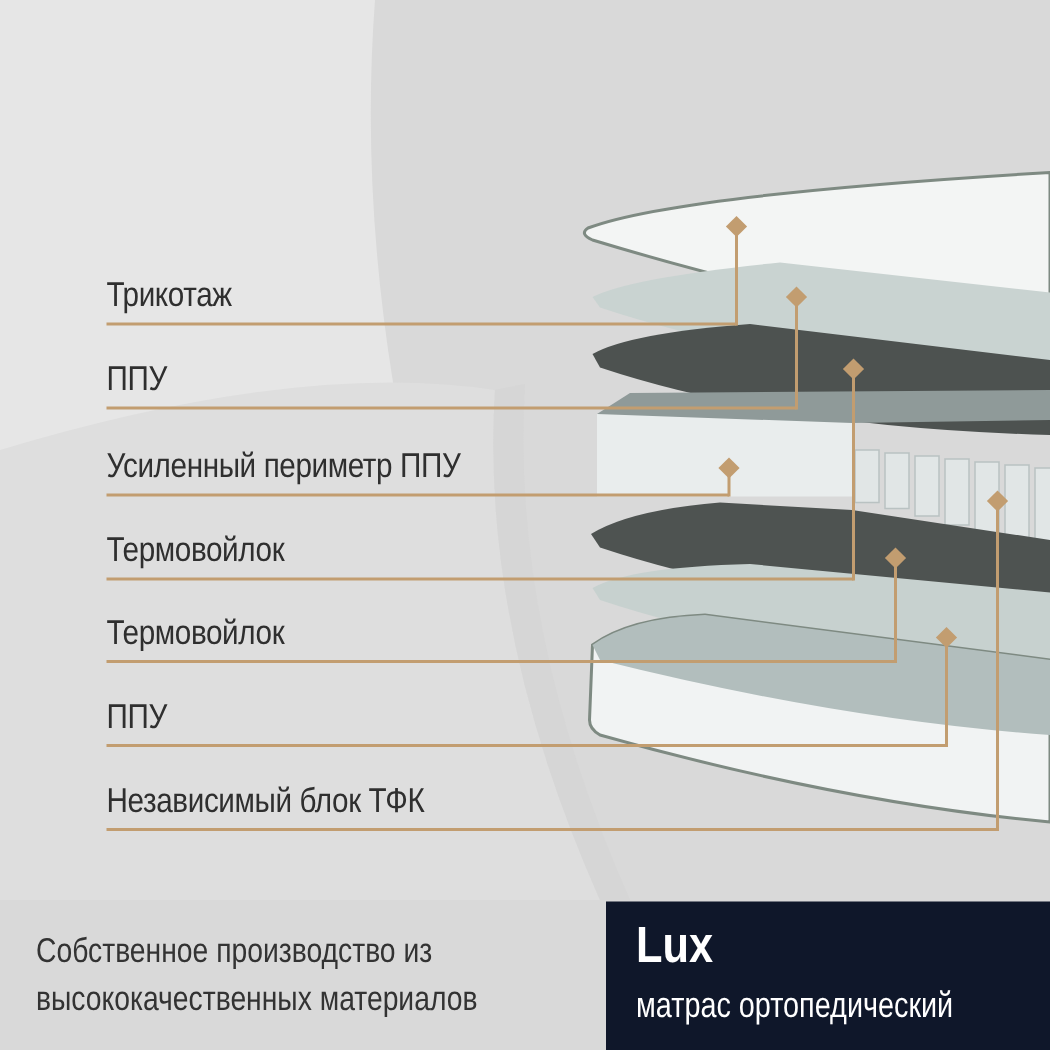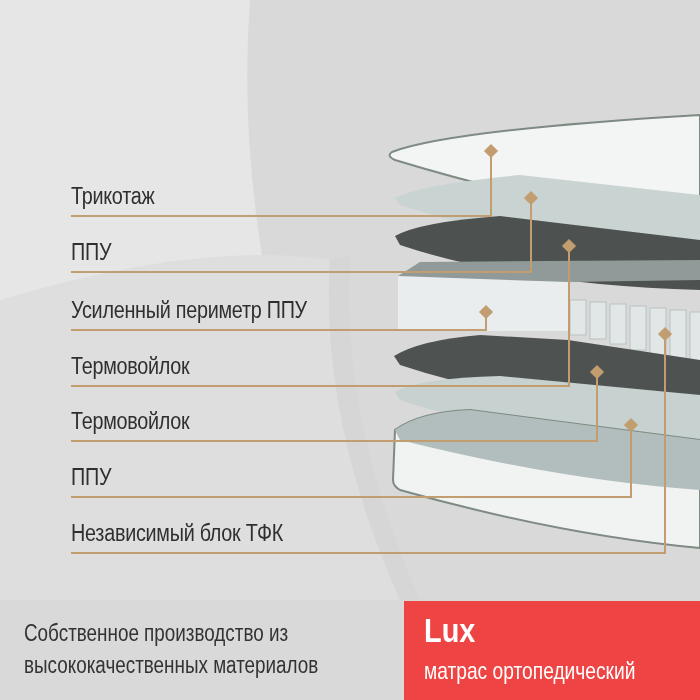--- a/index.html
+++ b/index.html
@@ -3,21 +3,21 @@
 <meta charset="utf-8">
 <style>
   html,body{margin:0;padding:0;}
   body{width:700px;height:700px;overflow:hidden;position:relative;background:#d9d9d9;font-family:"Liberation Sans",sans-serif;}
   .bg{position:absolute;inset:0;}
   .label{position:absolute;left:71px;font-size:23px;color:#2f2f2f;letter-spacing:-0.3px;transform:scaleX(0.86);transform-origin:left center;white-space:nowrap;}
   .hline{position:absolute;height:2px;background:#c29d70;}
   .vline{position:absolute;width:2px;background:#c29d70;}
   .diamond{position:absolute;width:10px;height:10px;background:#c29d70;transform:rotate(45deg);}
   .footer-text{position:absolute;left:24px;font-size:23px;color:#333;transform:scaleX(0.82);transform-origin:left center;white-space:nowrap;}
-  .brand{position:absolute;left:404px;top:601px;width:296px;height:99px;background:#ef4444;}
+  .brand{position:absolute;left:404px;top:601px;width:296px;height:99px;background:#0f172a;}
   .brand-name{position:absolute;left:20px;top:10px;font-size:34px;font-weight:bold;color:#fff;transform:scaleX(0.85);transform-origin:left center;}
   .brand-sub{position:absolute;left:20px;top:56px;font-size:24px;color:#fff;transform:scaleX(0.8);transform-origin:left center;white-space:nowrap;}
 </style>
 </head>
 <body>
 
 <svg class="bg" width="700" height="700" viewBox="0 0 700 700">
   <rect width="700" height="700" fill="#d9d9d9"></rect>
   <path d="M0 0 L250 0 Q235 200 300 420 L0 300 Z" fill="#e6e6e6"></path>
   <path d="M0 300 Q150 250 700 170 L700 0 L250 0 Q235 200 300 420 Z" fill="#dcdcdc" opacity="0.0"></path>

